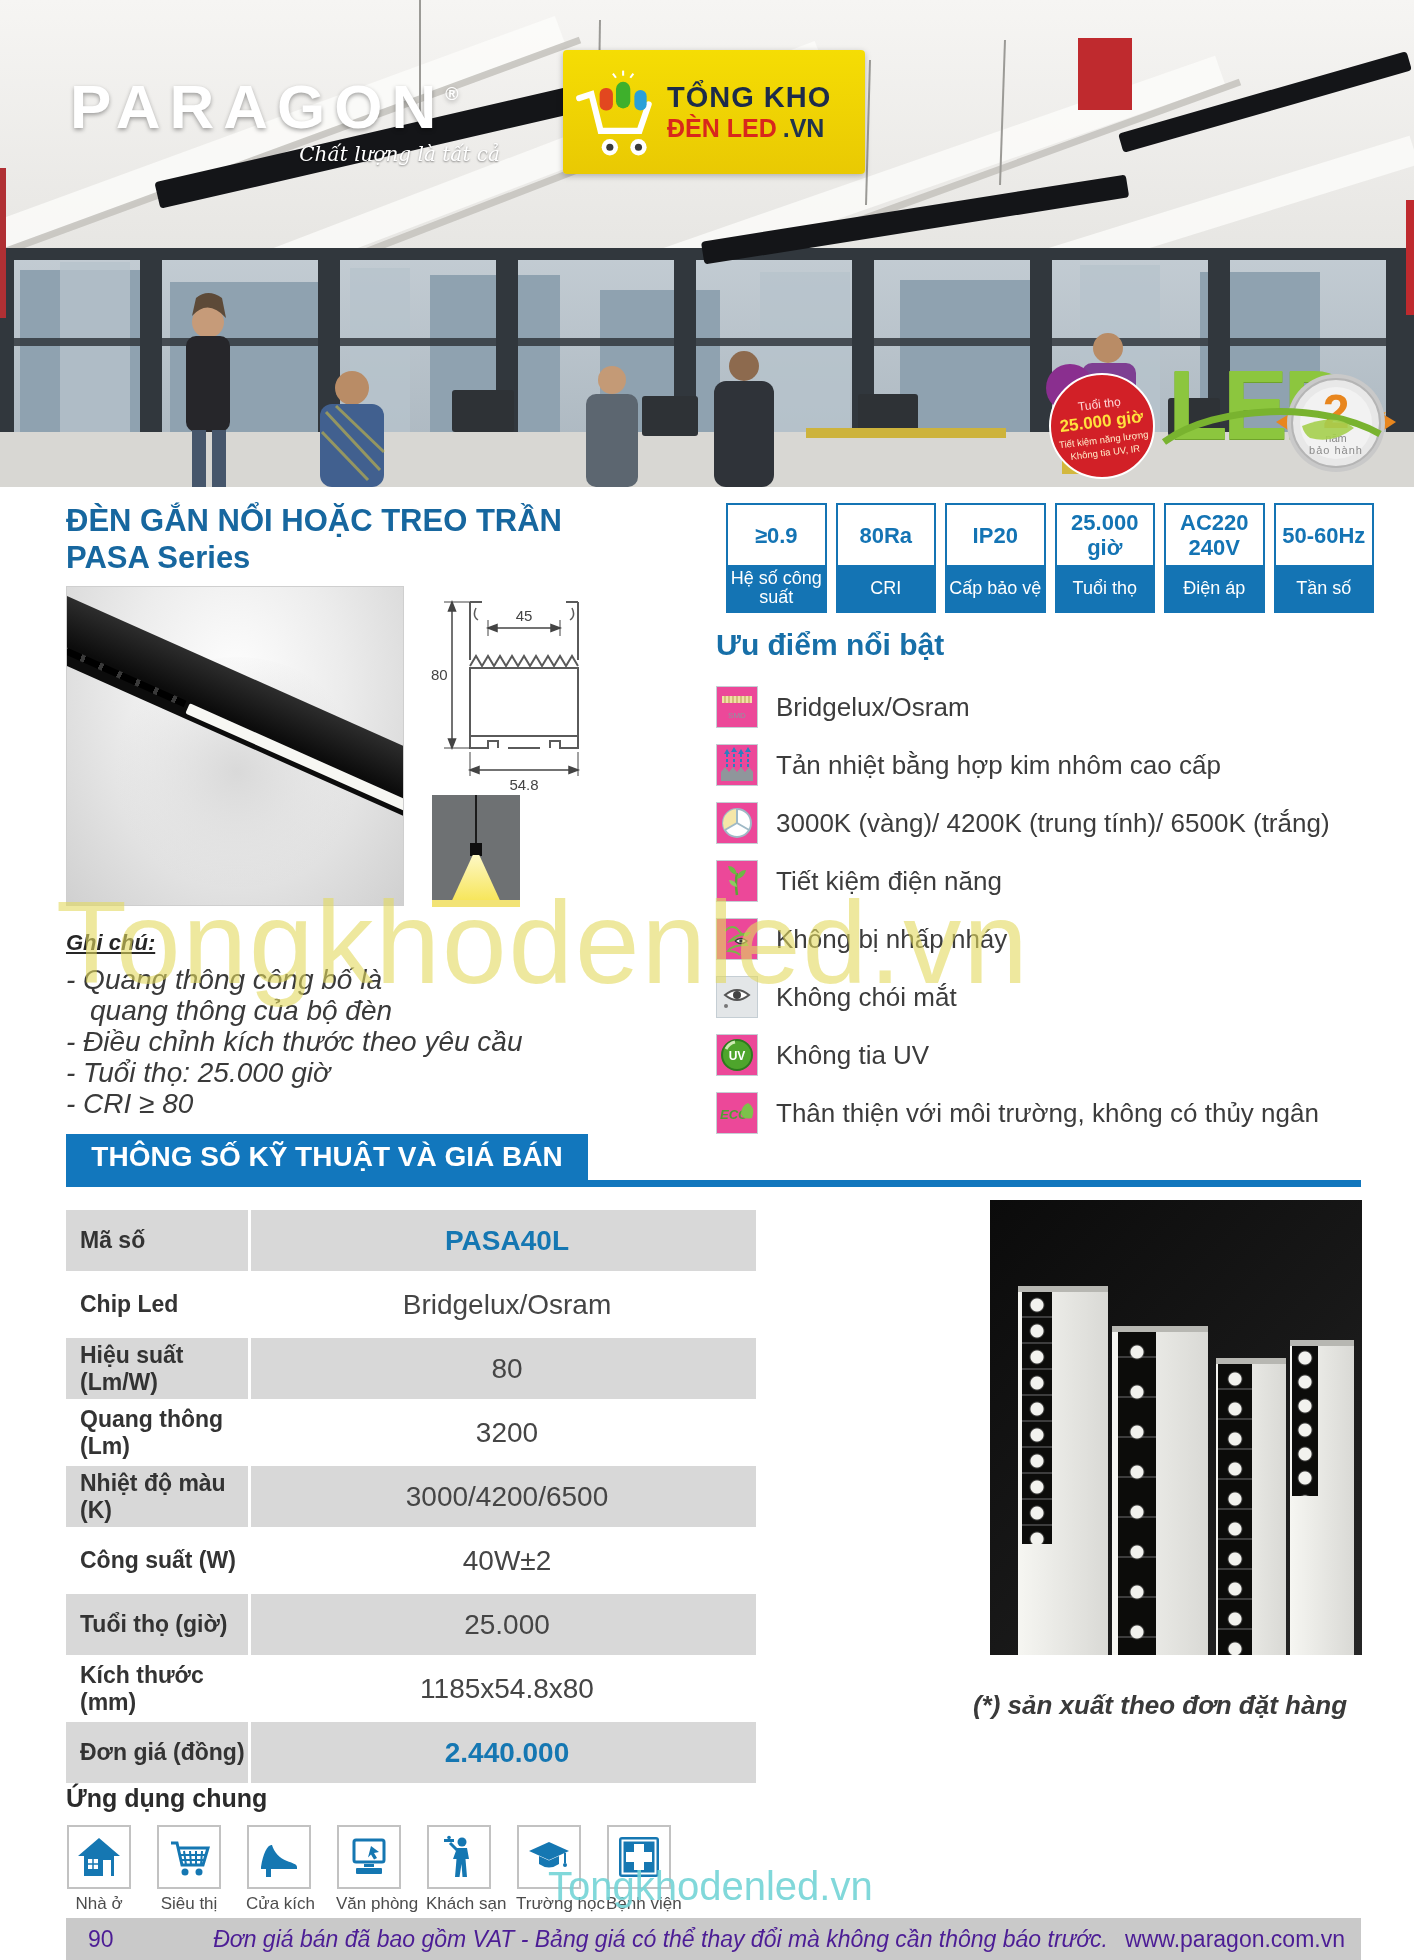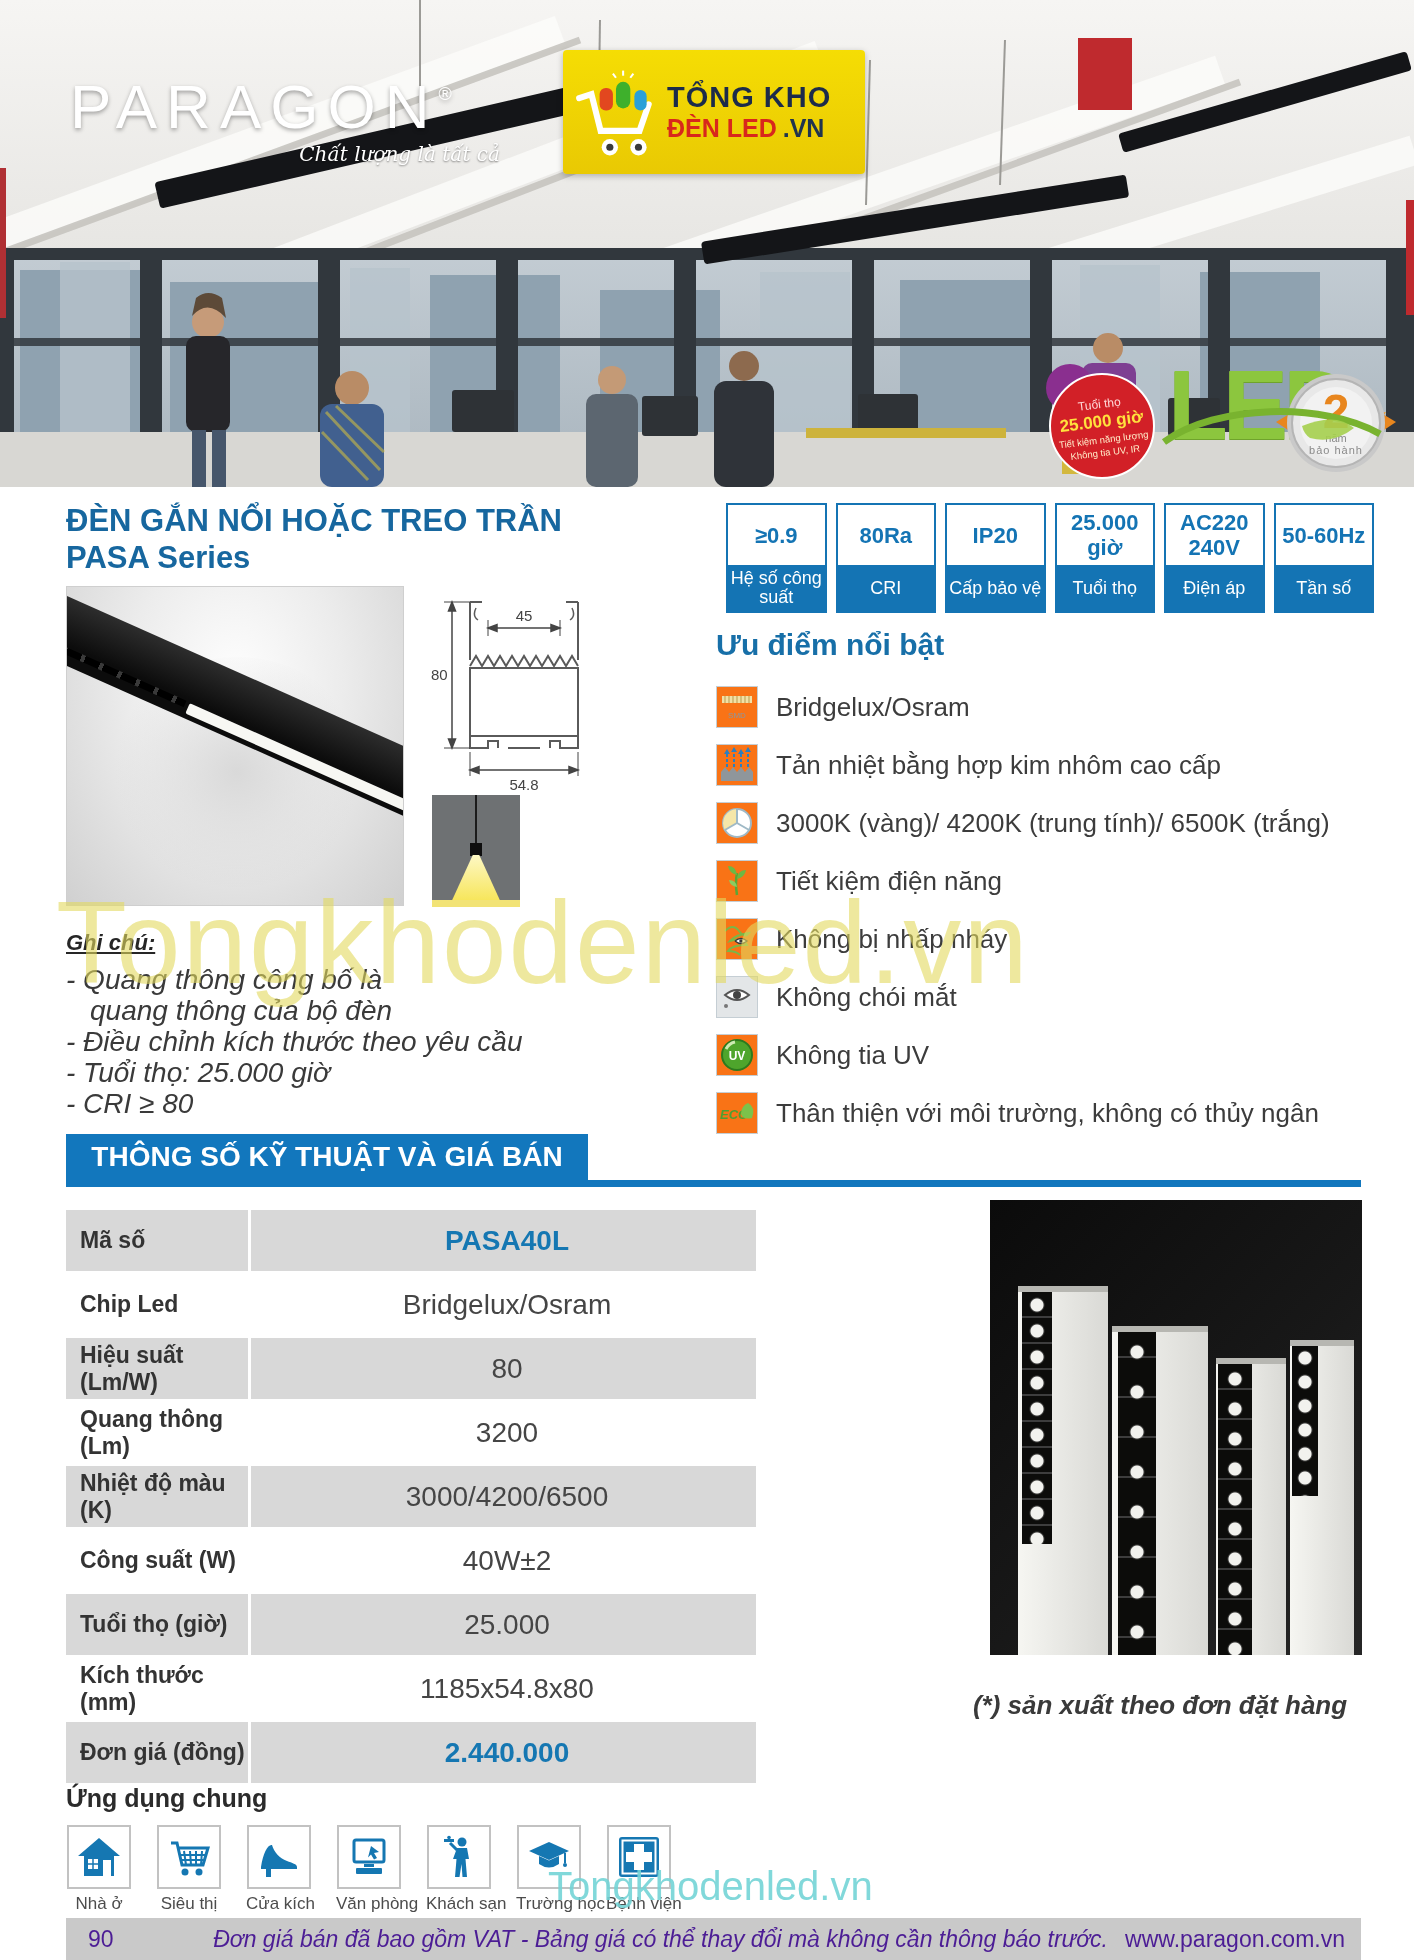--- a/index.html
+++ b/index.html
@@ -1,21 +1,21 @@
 <!DOCTYPE html>
 <html><head>
 <meta charset="utf-8">
 <style>
   html,body{margin:0;padding:0;}
   body{width:1414px;height:1960px;position:relative;background:#fff;
        font-family:"Liberation Sans",sans-serif;overflow:hidden;}
   
   .hero{position:absolute;left:0;top:0;width:1414px;height:487px;overflow:hidden;}
   .paragon-logo{position:absolute;left:70px;top:76px;width:430px;color:#fff;z-index:6;}
-  .paragon-text{font-size:62px;font-weight:400;letter-spacing:9px;line-height:1;
+  .paragon-text{font-size:62px;font-weight:700;letter-spacing:9px;line-height:1;
       text-shadow:0 2px 4px rgba(0,0,0,.35);}
   .paragon-reg{font-size:18px;vertical-align:28px;letter-spacing:0;}
   .paragon-tagline{font-family:"DejaVu Serif",serif;font-style:italic;font-size:20px;
       text-align:right;margin-top:4px;text-shadow:0 1px 2px rgba(0,0,0,.45);}
   .store-logo{position:absolute;left:563px;top:50px;width:302px;height:124px;z-index:6;
       background:linear-gradient(180deg,#f5dd04,#e9c903);border-radius:4px;
       display:flex;align-items:center;padding:0 8px;box-sizing:border-box;
       box-shadow:0 2px 6px rgba(0,0,0,.25);}
   .store-text{margin-left:4px;line-height:1.15;}
   .store-l1{font-size:29px;font-weight:800;color:#1c2b4a;letter-spacing:1px;}
@@ -50,21 +50,21 @@
   .pendant-photo{position:absolute;left:432px;top:795px;width:88px;height:112px;background:#6e7173;overflow:hidden;}
   .pendant-cord{position:absolute;left:43px;top:0;width:2px;height:50px;background:#1b1b1b;}
   .pendant-fixture{position:absolute;left:38px;top:48px;width:12px;height:13px;background:#0e0e0e;}
   .pendant-beam{position:absolute;left:17px;top:60px;width:54px;height:52px;
       background:linear-gradient(180deg,#fdf8c4,#f6e34c);clip-path:polygon(44% 0,56% 0,100% 100%,0 100%);}
   .pendant-floor{position:absolute;left:0;bottom:0;width:100%;height:7px;background:#f2e376;}
   
   .features{position:absolute;left:716px;top:628px;width:668px;}
   .features-h{font-size:30px;font-weight:bold;color:#176fa8;margin-bottom:16px;}
   .feat{display:flex;align-items:center;gap:18px;height:58px;}
-  .fi{width:42px;height:42px;border:1px solid #c5ced4;background:#f97316;
+  .fi{width:42px;height:42px;border:1px solid #c5ced4;background:#ec4899;
       display:flex;align-items:center;justify-content:center;flex:0 0 auto;box-sizing:border-box;}
   .feat-label{font-size:26px;color:#3c3c3c;}
   
   .notes{position:absolute;left:66px;top:930px;width:600px;font-style:italic;color:#3a3a3a;}
   .notes-h{font-size:22px;font-weight:bold;text-decoration:underline;color:#262626;margin-bottom:8px;}
   .note-line{font-size:28px;line-height:31px;}
   .note-indent{padding-left:24px;}
   
   .sec-box{position:absolute;left:66px;top:1134px;width:522px;height:46px;background:#1277bd;
       color:#fff;font-weight:bold;font-size:28px;display:flex;align-items:center;justify-content:center;}

